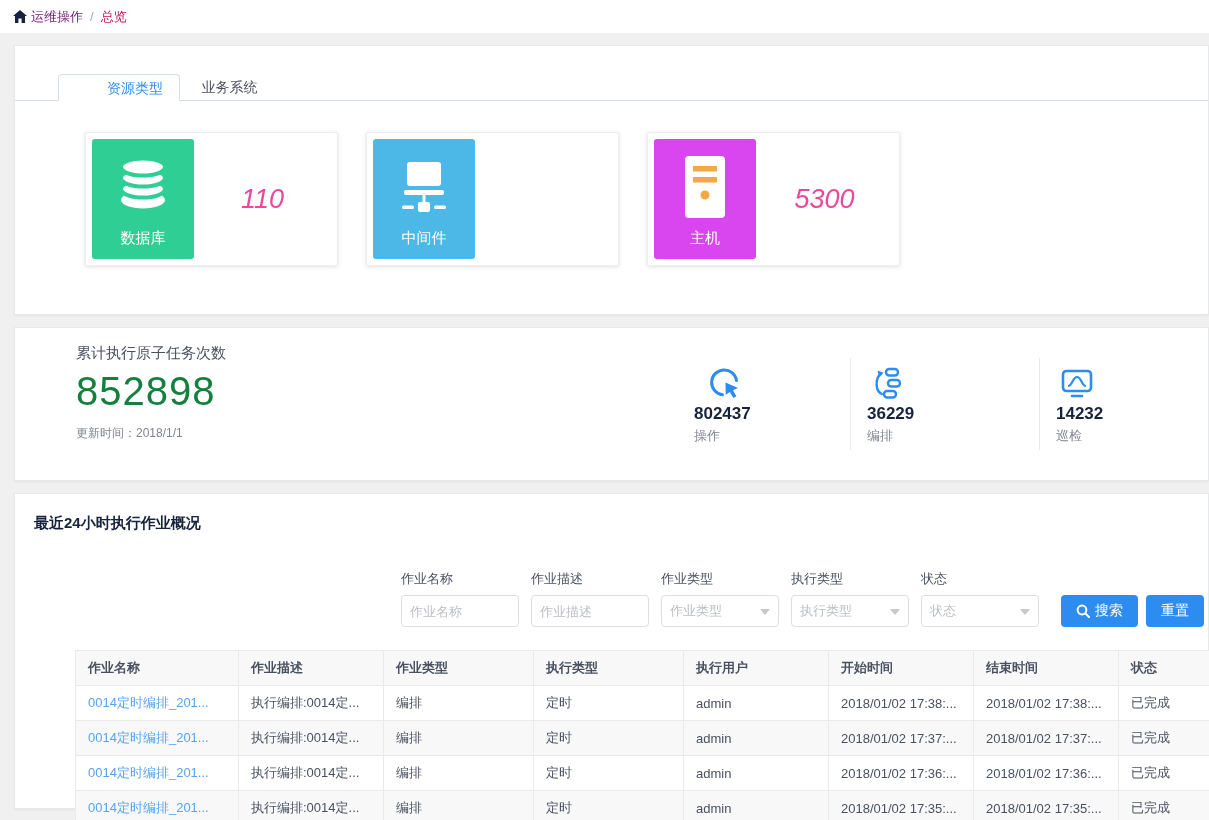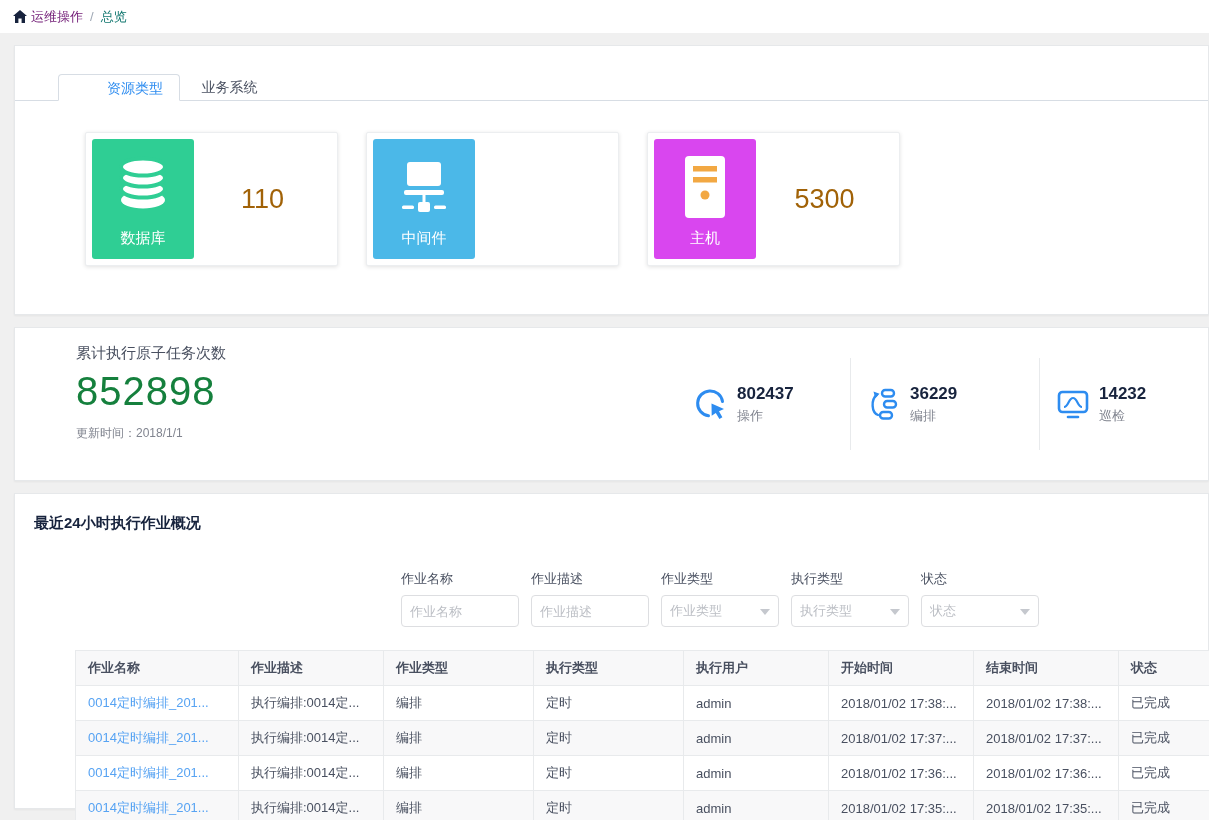--- a/index.html
+++ b/index.html
@@ -3,21 +3,21 @@
 <meta charset="utf-8">
 <style>
   html, body { margin:0; padding:0; width:1209px; height:820px; overflow:hidden;
     background:#f0f0f0; font-family:"Liberation Sans", sans-serif; color:#495060; }
   * { box-sizing:border-box; }
 
   
   .topbar { height:33px; background:#fff; display:flex; align-items:center; padding-left:13px; }
   .crumb { font-size:13px; color:#701a75; margin-left:4px; cursor:pointer; }
   .crumb-sep { font-size:13px; color:#9ea7b4; margin:0 7px; }
-  .crumb-last { font-size:13px; color:#0f766e; }
+  .crumb-last { font-size:13px; color:#be185d; }
 
   .main { padding:12px 0 0 14px; }
   .card { background:#fff; border:1px solid #e6e8ea; box-shadow:0 1px 2px rgba(0,0,0,.05); width:1195px; }
 
   
   .card-tabs { height:270px; padding-top:27px; }
   .tabbar { padding-left:43px; border-bottom:1px solid #d7dde4; }
   .tab { display:inline-block; height:27px; line-height:26px; padding:0 16px; font-size:14px; cursor:pointer; vertical-align:bottom; }
   .tab.active { background:#fff; border:1px solid #d7dde4; border-bottom:1px solid #fff;
     border-radius:4px 4px 0 0; color:#2d8cf0; margin-bottom:-1px;padding-left:48px; }
@@ -26,34 +26,34 @@
   .cards-row { display:flex; gap:28px; margin:31px 0 0 70px; }
   .stat-card { width:253px; height:134px; background:#fff; border:1px solid #eceef0;
     border-radius:2px; box-shadow:0 1px 4px rgba(0,0,0,.12); display:flex; padding:6px; }
   .tile { width:102px; border-radius:3px; position:relative; display:flex; justify-content:center; }
   .tile-db { background:#2fce94; }
   .tile-mw { background:#4bb8e8; }
   .tile-host { background:#d946ef; }
   .tile svg { margin-top:17px; }
   .tile-label { position:absolute; bottom:11px; left:0; width:100%; text-align:center; color:#fff; font-size:15px; }
   .stat-value { flex:1; display:flex; align-items:center; justify-content:center;
-    font-size:27px; color:#a16207; }
+    font-size:27px; color:#ec4899;font-style:italic; }
 
   
   .card-atomic { margin-top:12px; height:154px; display:flex; align-items:center; }
   .atomic-left { flex:1; padding:2px 0 0 61px; align-self:flex-start; margin-top:14px; }
   .atomic-title { font-size:15px; color:#495060; }
   .atomic-total { font-size:40px; color:#15803d; margin-top:6px; letter-spacing:1px; }
   .atomic-updated { font-size:12px; color:#80848f; margin-top:11px; }
   .atomic-stats { display:flex; align-items:center; }
   .astat { height:92px; display:flex; align-items:center; padding-left:15px; width:171px; }
   .astat + .astat { border-left:1px solid #e8eaec; padding-left:16px; }
   .astat:nth-child(2) { width:189px; }
   .astat:nth-child(3) { width:169px; }
-  .astat-inner { display:flex; align-items:flex-end; }
+  .astat-inner { display:flex; align-items:flex-end;flex-direction:column; }
   .astat-inner svg { margin-right:9px; margin-top:3px; }
   .astat-value { font-size:17px; font-weight:bold; color:#17233d; }
   .astat-label { font-size:13px; color:#80848f; margin-top:3px; }
 
   
   .card-jobs { margin-top:12px; height:316px; padding:20px 0 0 19px; }
   .jobs-title { font-size:15px; font-weight:600; color:#17233d; }
   .filters { display:flex; margin:37px 0 0 367px; white-space:nowrap; }
   .field { margin-right:12px; }
   .field-label { display:block; font-size:13px; color:#495060; margin-bottom:7px; }
@@ -240,20 +240,33 @@
           <span class="select-arrow"></span>
         </div>
       </div>
       <div class="field">
         <span class="field-label">状态</span>
         <div class="select-box">
           <span>状态</span>
           <span class="select-arrow"></span>
         </div>
       </div>
+      <div class="btns">
+        <button class="btn">
+          <svg width="14" height="14" viewBox="0 0 14 14" fill="none">
+            <circle cx="6" cy="6" r="4.4" stroke="#fff" stroke-width="2"></circle>
+            <path d="M9.6 9.6 L13 13" stroke="#fff" stroke-width="2" stroke-linecap="round"></path>
+          </svg>
+          <span>搜索</span>
+        </button>
+        <button class="btn">
+            <span>重置</span>
+          </button>
+
+      </div>
     </div>
 
     <table class="jobs-table">
       <colgroup>
         <col style="width:163px">
           <col style="width:145px">
           <col style="width:150px">
           <col style="width:150px">
         <col style="width:145px">
           <col style="width:145px">

